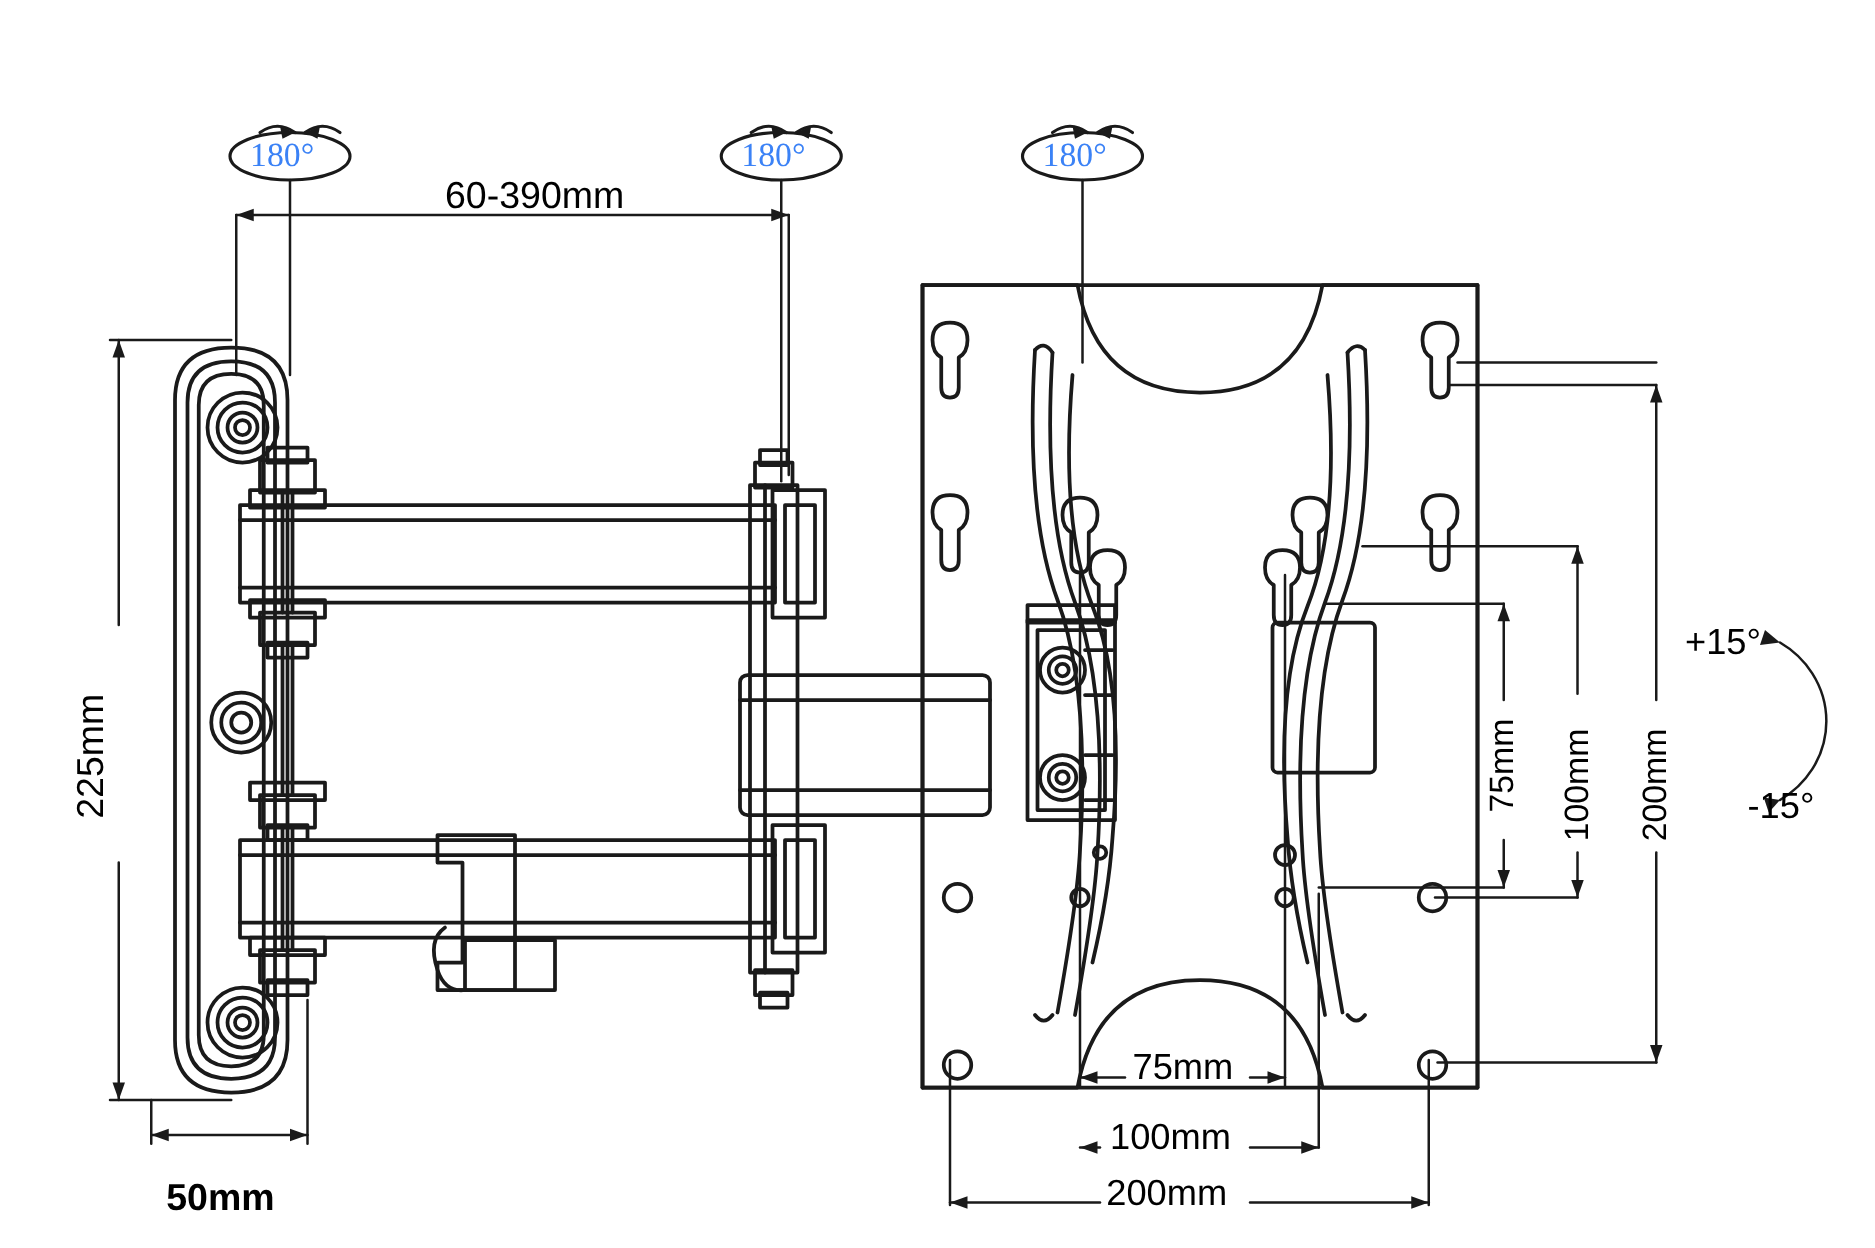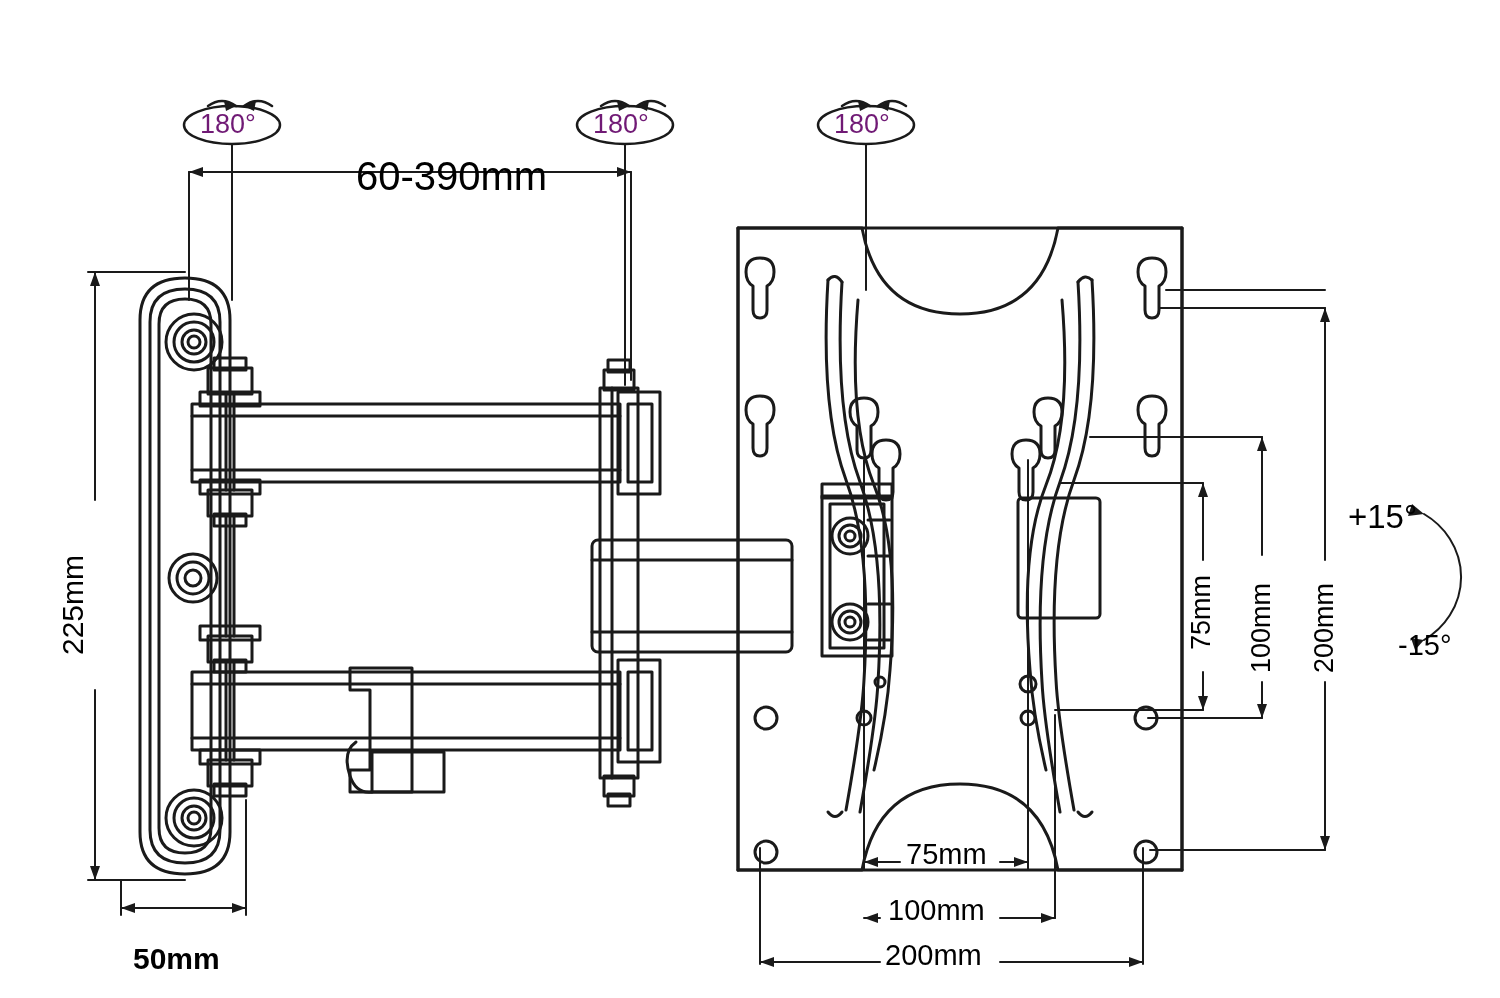--- a/index.html
+++ b/index.html
@@ -28,22 +28,22 @@
     font-family: "Liberation Sans", sans-serif;
     white-space: nowrap;
     line-height: 1;
   }
   .rot90 {
     transform: rotate(-90deg);
     transform-origin: left top;
   }
   .badge-text {
     position: absolute;
-    color: #701a75;
-    font-family: Liberation Sans, sans-serif;
+    color: #3b82f6;
+    font-family: Liberation Serif, serif;
     white-space: nowrap;
     line-height: 1;
   }
 </style>
 </head>
 <body>
 
 <div id="stage">
 
   <svg width="1500" height="998" viewBox="0 0 1500 998">
@@ -292,30 +292,30 @@
       <g stroke-width="2">
         <line x1="1166" y1="290" x2="1325" y2="290"></line>
       </g>
     </g>
   </svg>
 
   <div class="badge-text" style="left:200px; top:111px; font-size:27px;">180°</div>
   <div class="badge-text" style="left:593px; top:111px; font-size:27px;">180°</div>
   <div class="badge-text" style="left:834px; top:111px; font-size:27px;">180°</div>
 
-  <div class="dimlabel" style="left:356px; top:156px; font-size:40px;">60-390mm</div>
+  <div class="dimlabel" style="left:356px; top:142px; font-size:30px;">60-390mm</div>
 
   <div class="dimlabel rot90" style="left:58px; top:655px; font-size:30px;">225mm</div>
 
   <div class="dimlabel" style="left:133px; top:944px; font-size:30px;font-weight:bold;">50mm</div>
 
   <div class="dimlabel rot90" style="left:1188px; top:650px; font-size:27px;">75mm</div>
   <div class="dimlabel rot90" style="left:1248px; top:673px; font-size:27px;">100mm</div>
   <div class="dimlabel rot90" style="left:1311px; top:673px; font-size:27px;">200mm</div>
 
   <div class="dimlabel" style="left:906px; top:840px; font-size:29px;">75mm</div>
   <div class="dimlabel" style="left:888px; top:896px; font-size:29px;">100mm</div>
   <div class="dimlabel" style="left:885px; top:941px; font-size:29px;">200mm</div>
 
-  <div class="dimlabel" style="left:1348px; top:500px; font-size:33px;">+15°</div>
+  <div class="dimlabel" style="left:1348px; top:500px; font-size:29px;">+15°</div>
   <div class="dimlabel" style="left:1398px; top:631px; font-size:29px;text-align:right;">-15°</div>
 
 </div>
 
 </body></html>

